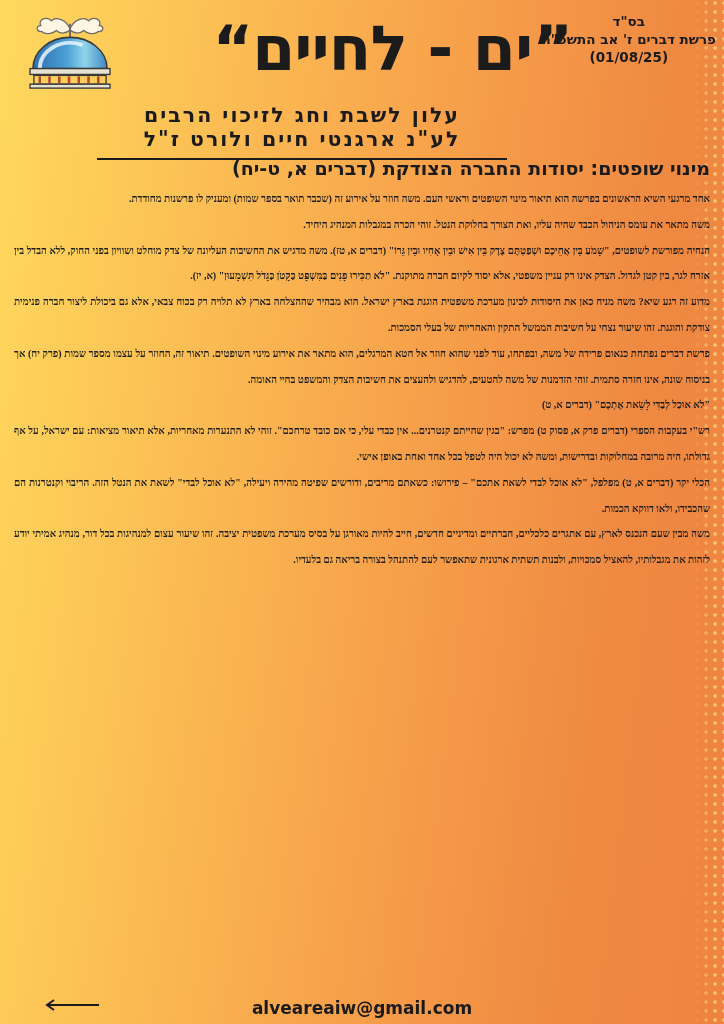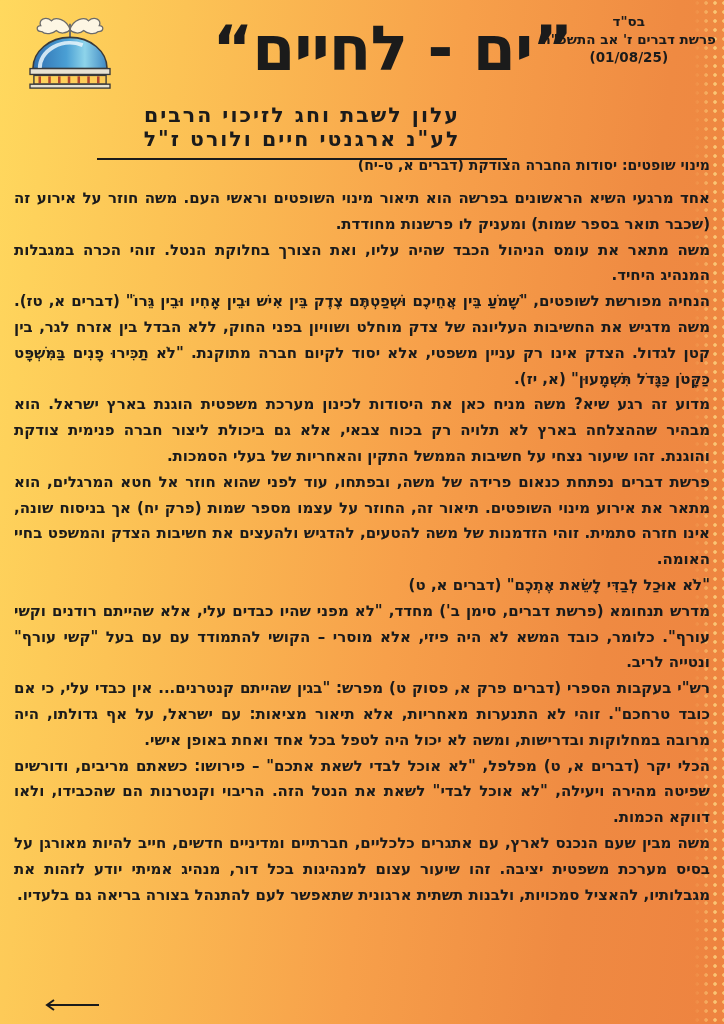--- a/index.html
+++ b/index.html
@@ -39,29 +39,30 @@
   .title {
     font-size:62px; font-weight:800; line-height:1.08;
     letter-spacing:-1px; white-space:nowrap;text-align:right;
   }
   .subtitle { font-size:20.5px; font-weight:800; letter-spacing:2px; line-height:1.07; margin-top:22px; }
   .subtitle.second { margin-top:2px; }
   .rule { width:410px; height:2px; background:#1b1b1b; margin:7px auto 0; }
   
   .section-heading {
     position:absolute; top:157px; right:14px; left:14px;
-    font-size:14px; font-weight:800; text-align:right;
+    font-size:19px; font-weight:800; text-align:right;
   }
   
   .article {
     position:absolute; top:186px; right:14px; left:14px; height:758px;
     overflow:hidden;
-    font-size:15px; font-weight:bold; line-height:25.8px;
+    font-size:10px; font-weight:bold; line-height:25.8px;
     text-align:justify; text-align-last:right;
     text-justify:inter-word;
+    font-family:Liberation Serif, serif;
   }
   .article p { margin:0; }
   
   .footer-email {
     position:absolute; bottom:6px; left:0; right:0;
     text-align:center; font-size:17px; font-weight:800;
     direction:ltr;
   }
   .back-arrow { position:absolute; bottom:13px; left:44px; width:56px; height:12px; }
 </style>
@@ -122,24 +123,24 @@
 
   <div class="section-heading">מינוי שופטים: יסודות החברה הצודקת (דברים א, ט-יח)</div>
 
   <div class="article">
     <p>אחד מרגעי השיא הראשונים בפרשה הוא תיאור מינוי השופטים וראשי העם. משה חוזר על אירוע זה (שכבר תואר בספר שמות) ומעניק לו פרשנות מחודדת.</p>
     <p>משה מתאר את עומס הניהול הכבד שהיה עליו, ואת הצורך בחלוקת הנטל. זוהי הכרה במגבלות המנהיג היחיד.</p>
     <p>הנחיה מפורשת לשופטים, "שָׁמֹעַ בֵּין אֲחֵיכֶם וּשְׁפַטְתֶּם צֶדֶק בֵּין אִישׁ וּבֵין אָחִיו וּבֵין גֵּרוֹ" (דברים א, טז). משה מדגיש את החשיבות העליונה של צדק מוחלט ושוויון בפני החוק, ללא הבדל בין אזרח לגר, בין קטן לגדול. הצדק אינו רק עניין משפטי, אלא יסוד לקיום חברה מתוקנת. "לֹא תַכִּירוּ פָנִים בַּמִּשְׁפָּט כַּקָּטֹן כַּגָּדֹל תִּשְׁמָעוּן" (א, יז).</p>
     <p>מדוע זה רגע שיא? משה מניח כאן את היסודות לכינון מערכת משפטית הוגנת בארץ ישראל. הוא מבהיר שההצלחה בארץ לא תלויה רק בכוח צבאי, אלא גם ביכולת ליצור חברה פנימית צודקת והוגנת. זהו שיעור נצחי על חשיבות הממשל התקין והאחריות של בעלי הסמכות.</p>
     <p>פרשת דברים נפתחת כנאום פרידה של משה, ובפתחו, עוד לפני שהוא חוזר אל חטא המרגלים, הוא מתאר את אירוע מינוי השופטים. תיאור זה, החוזר על עצמו מספר שמות (פרק יח) אך בניסוח שונה, אינו חזרה סתמית. זוהי הזדמנות של משה להטעים, להדגיש ולהעצים את חשיבות הצדק והמשפט בחיי האומה.</p>
     <p>"לֹא אוּכַל לְבַדִּי לָשֵׂאת אֶתְכֶם" (דברים א, ט)</p>
-    <p>מדרש תנחומא (פרשת דברים, סימן ב') מחדד, "לא מפני שהיו כבדים עלי, אלא שהייתם רודנים וקשי עורף". כלומר, כובד המשא לא היה פיזי, אלא מוסרי – הקושי להתמודד עם עם בעל "קשי עורף" ונטייה לריב.</p>
     <p>רש"י בעקבות הספרי (דברים פרק א, פסוק ט) מפרש: "בגין שהייתם קנטרנים... אין כבדי עלי, כי אם כובד טרחכם". זוהי לא התנערות מאחריות, אלא תיאור מציאות: עם ישראל, על אף גדולתו, היה מרובה במחלוקות ובדרישות, ומשה לא יכול היה לטפל בכל אחד ואחת באופן אישי.</p>
     <p>הכלי יקר (דברים א, ט) מפלפל, "לא אוכל לבדי לשאת אתכם" – פירושו: כשאתם מריבים, ודורשים שפיטה מהירה ויעילה, "לא אוכל לבדי" לשאת את הנטל הזה. הריבוי וקנטרנות הם שהכבידו, ולאו דווקא הכמות.</p>
     <p>משה מבין שעם הנכנס לארץ, עם אתגרים כלכליים, חברתיים ומדיניים חדשים, חייב להיות מאורגן על בסיס מערכת משפטית יציבה. זהו שיעור עצום למנהיגות בכל דור, מנהיג אמיתי יודע לזהות את מגבלותיו, להאציל סמכויות, ולבנות תשתית ארגונית שתאפשר לעם להתנהל בצורה בריאה גם בלעדיו.</p>
   </div>
 
   <svg class="back-arrow" viewBox="0 0 56 12">
     <line x1="3" y1="6" x2="55" y2="6" stroke="#1b1b1b" stroke-width="2"></line>
     <path d="M10 1 L3 6 L10 11" fill="none" stroke="#1b1b1b" stroke-width="2"></path>
   </svg>
+  <div class="footer-email">alveareaiw@gmail.com</div>
 
 </div>
 
 </body></html>

